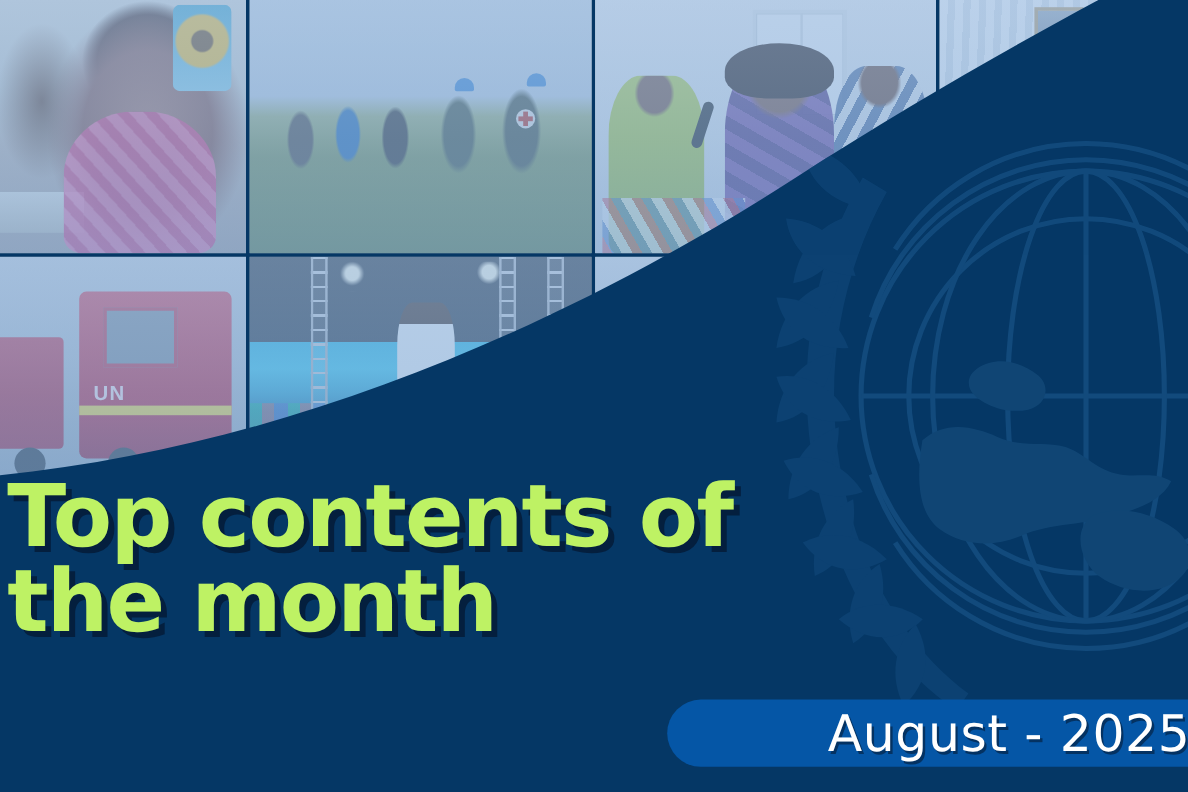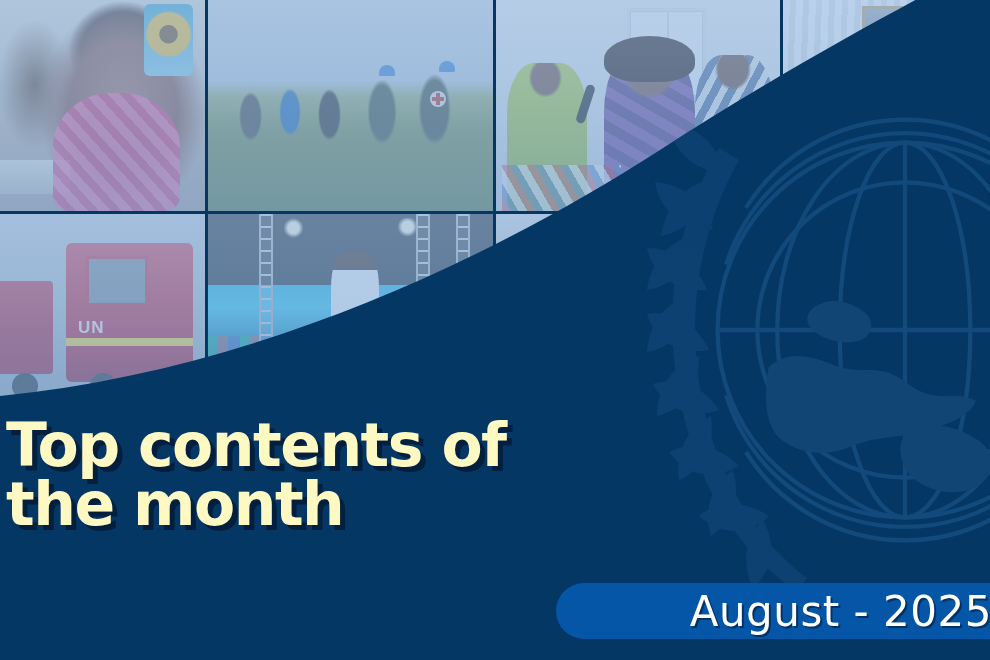--- a/index.html
+++ b/index.html
@@ -349,26 +349,26 @@
     position: absolute;
     inset: 0;
     pointer-events: none;
   }
   .curve-panel svg { display: block; width: 990px; height: 660px; }
 
   
   .headline {
     position: absolute;
     left: 6px;
-    top: 416px;
+    top: 395px;
     width: 900px;
-    color: #fef9c3;
+    color: #bef264;
     font-family: "DejaVu Sans", "Liberation Sans", sans-serif;
     font-weight: 700;
-    font-size: 60px;
+    font-size: 72px;
     line-height: 0.99;
     letter-spacing: -1.5px;
     text-shadow: 5px 5px 0 #041f3e;
     white-space: pre-line;
   }
 
   
   .date-badge {
     position: absolute;
     left: 556px;

